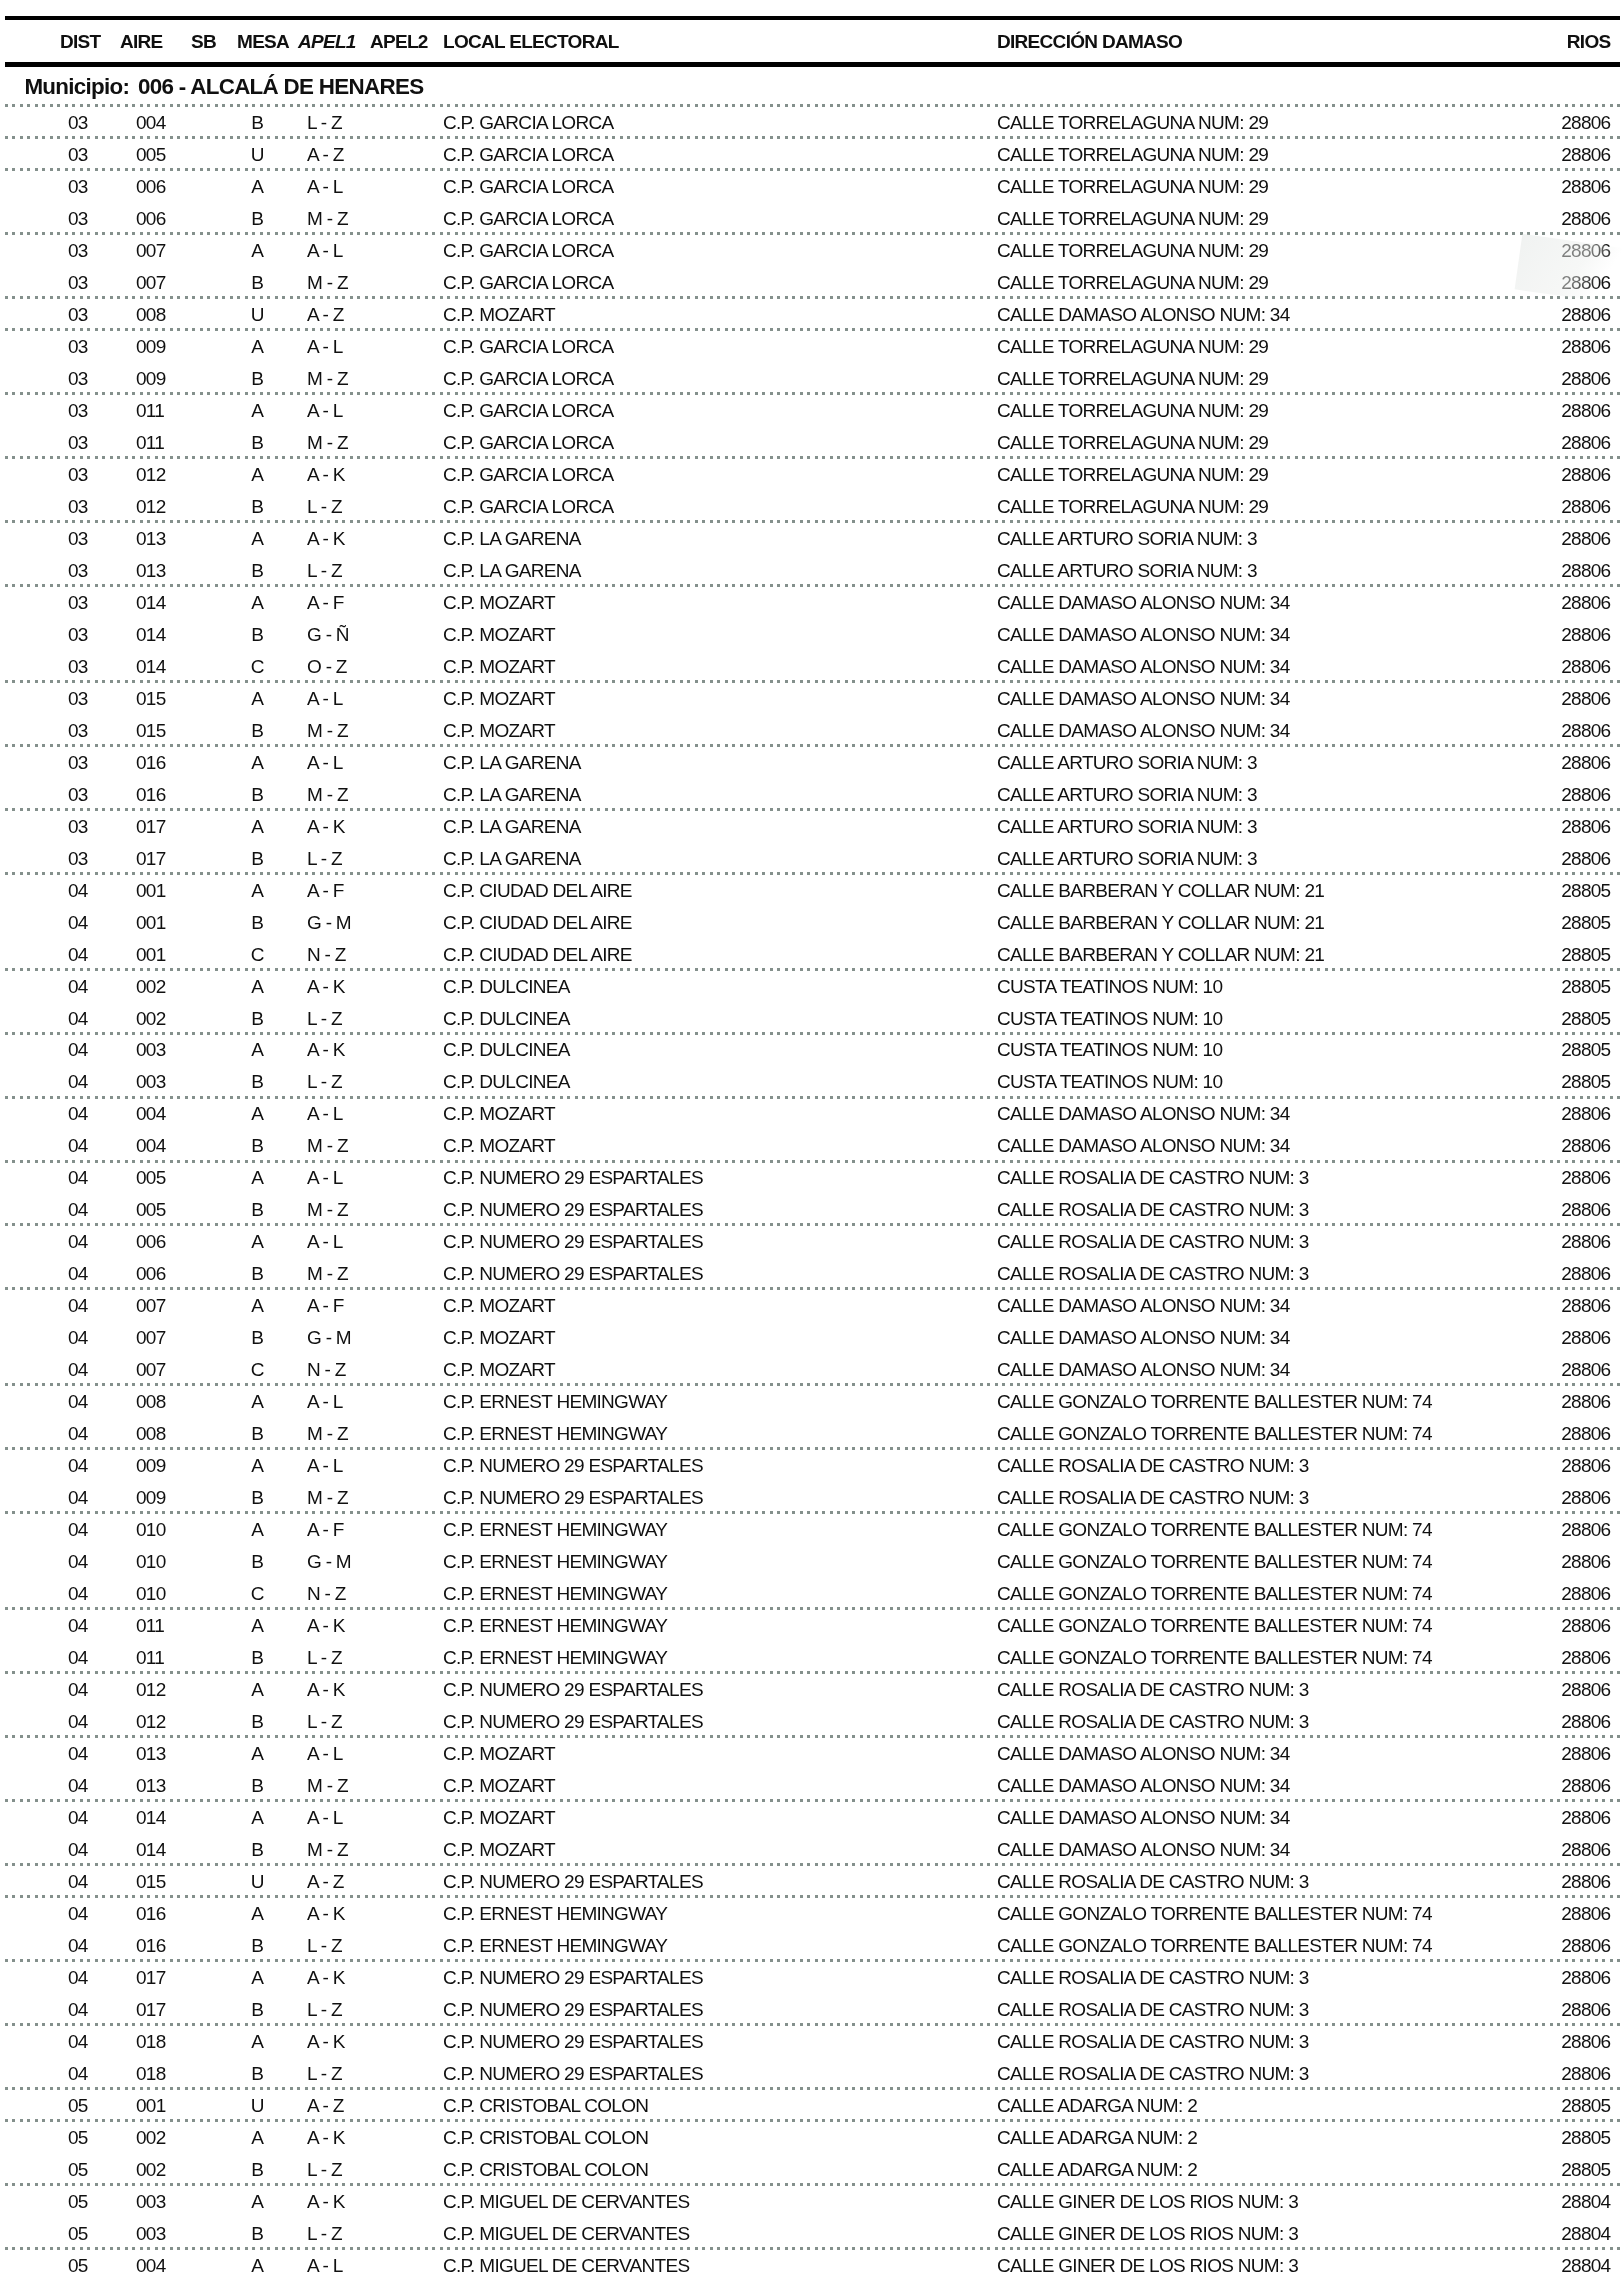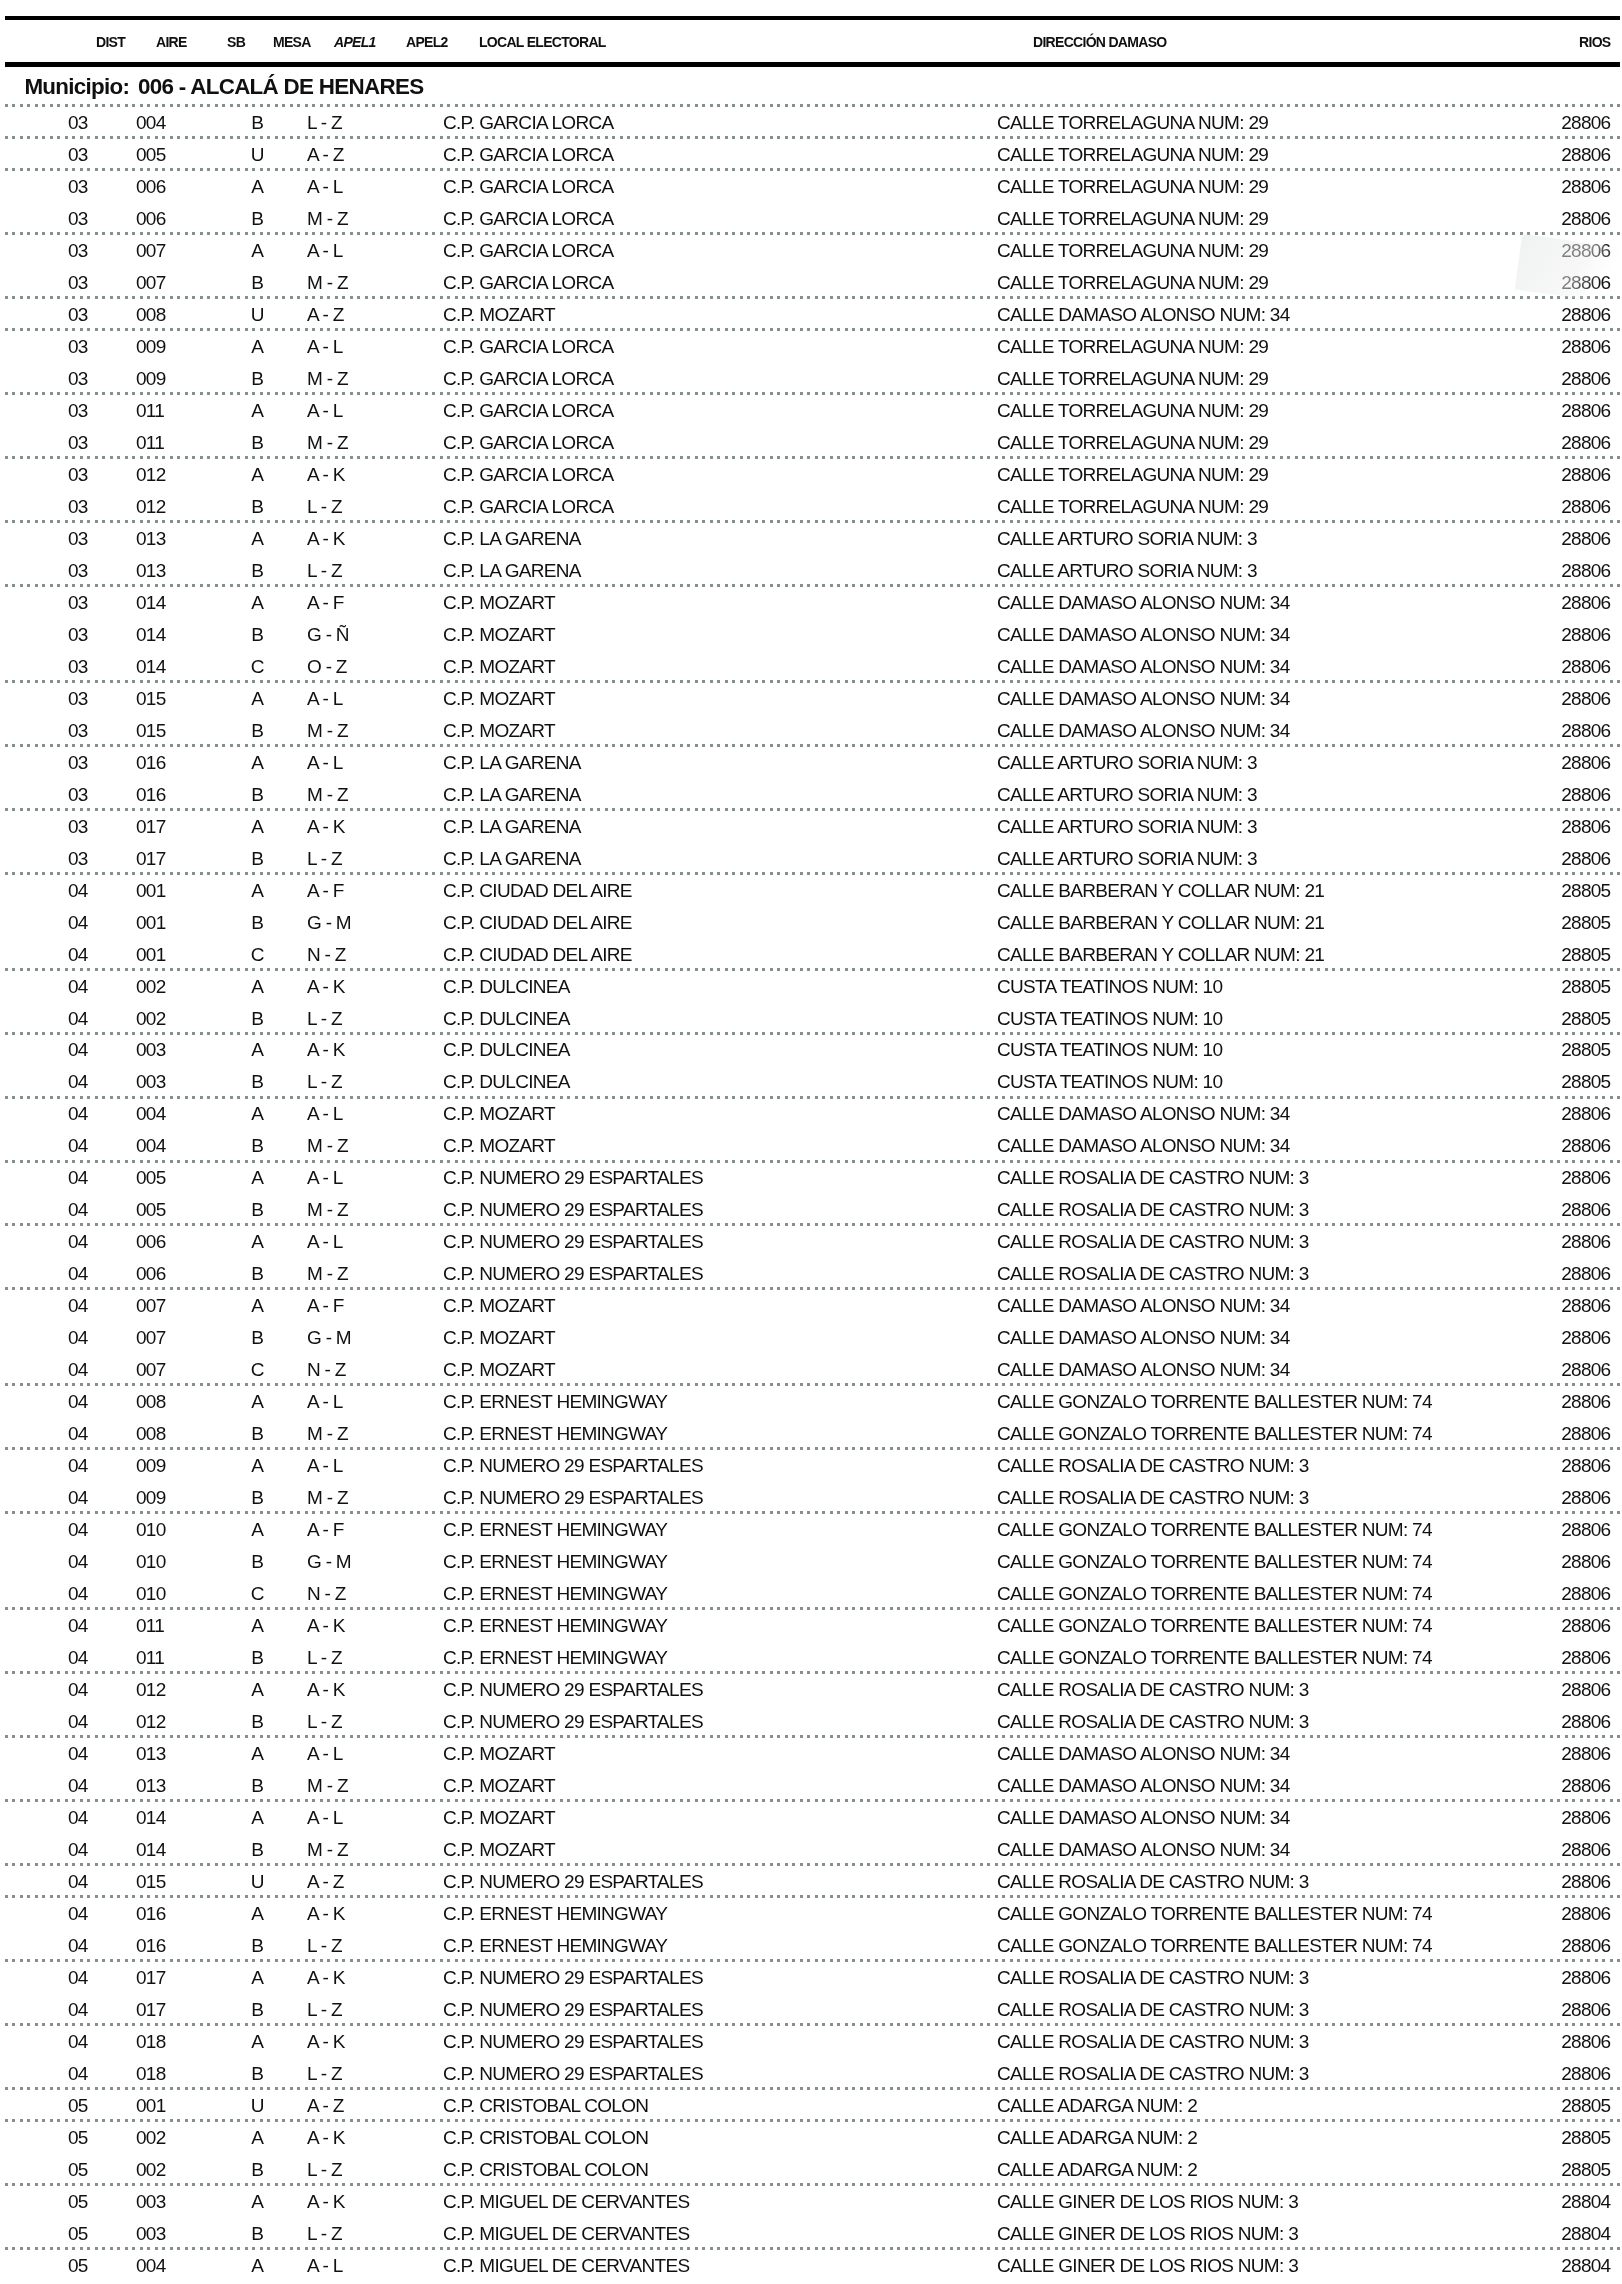--- a/index.html
+++ b/index.html
@@ -5,21 +5,21 @@
   html,body{margin:0;padding:0;background:#ffffff;}
   #page{
     position:relative;width:1622px;height:2284px;background:#ffffff;
     font-family:"Liberation Sans",sans-serif;color:#101010;overflow:hidden;
   }
   .rule{position:absolute;left:5.4px;width:1615px;height:4.7px;background:#000000;}
   .rule-top{top:15.6px;}
   .rule-bottom{top:62px;}
   .hdr{
     position:absolute;top:32px;height:20.3px;line-height:20.3px;
-    font-weight:bold;font-size:14px;letter-spacing:-0.7px;white-space:nowrap;margin-left:36px;
+    font-weight:bold;font-size:19px;letter-spacing:-0.7px;white-space:nowrap;
   }
   .h-dist{left:60px;} .h-secci{left:120px;} .h-sb{left:191px;} .h-mesa{left:237px;}
   .h-apel1{left:298px;font-style:italic;} .h-apel2{left:370px;} .h-local{left:443px;} .h-dir{left:997px;}
   .h-cpos{left:auto;right:11.5px;text-align:right;}
   .muni{
     position:absolute;top:75px;height:24.4px;line-height:24.4px;
     font-weight:bold;font-size:22.4px;letter-spacing:-0.7px;white-space:nowrap;
   }
   .muni-label{left:24.4px;}
   .muni-value{left:138px;}

